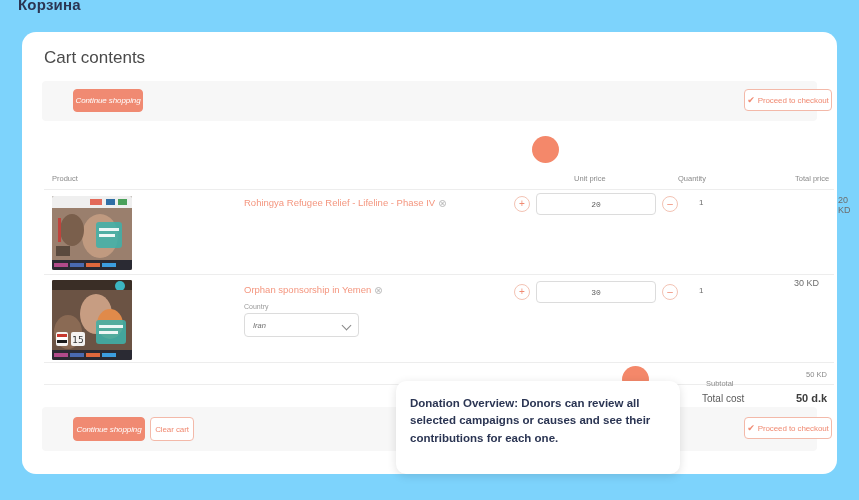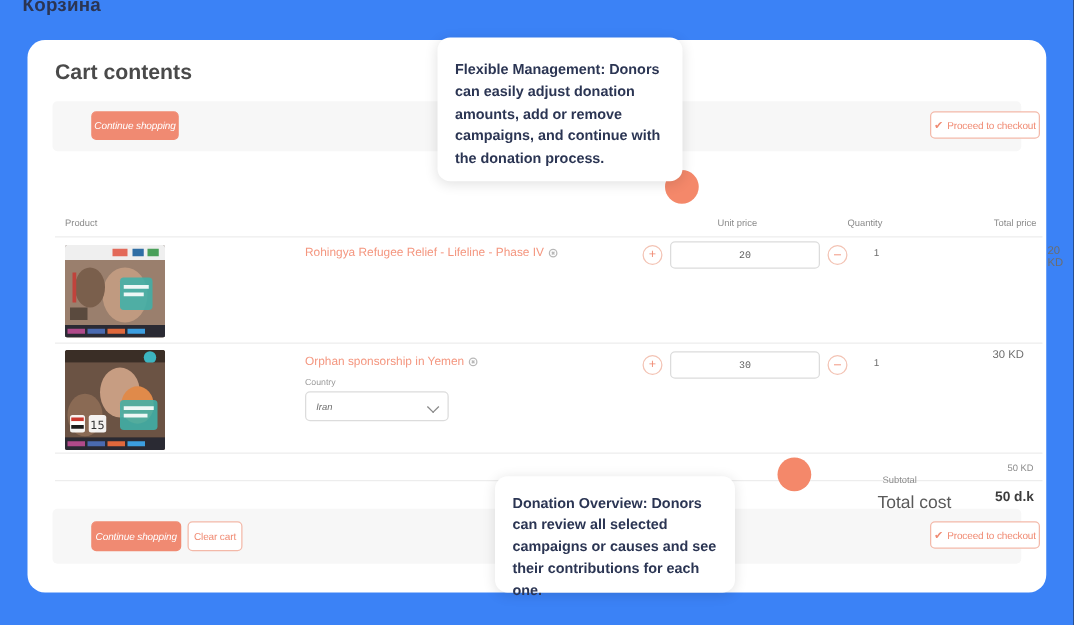--- a/index.html
+++ b/index.html
@@ -9,21 +9,21 @@
     height: 500px;
     overflow: hidden;
     background: #000000;
     font-family: "Liberation Sans", sans-serif;
   }
 
   #screen {
     position: relative;
     width: 859px;
     height: 500px;
-    background: #3b82f6;
+    background: #7dd3fc;
     padding-left: 45px;
   }
 
   
   #page-heading {
     position: absolute;
     left: 18px;
     top: -4px;
     font-size: 15px;
     font-weight: bold;
@@ -42,21 +42,21 @@
     background: #ffffff;
     border-radius: 14px;
   }
 
   #cart-title {
     position: absolute;
     left: 22px;
     top: 16px;
     font-size: 17px;
     color: #4a4a4a;
-    font-weight: bold;
+    font-weight: normal;
   }
 
   
   .action-bar {
     position: absolute;
     left: 20px;
     width: 775px;
     background: #f7f7f7;
     border-radius: 4px;
   }
@@ -286,21 +286,21 @@
     font-size: 7.5px;
     color: #8b8b8b;
     top: 7px;
   }
   #subtotal-label { left: 662px; }
   #subtotal-value { left: 762px; }
 
   #total-label {
     left: 658px;
     top: 8px;
-    font-size: 14px;
+    font-size: 10px;
     color: #5a5a5a;
   }
   #total-value {
     left: 752px;
     top: 7px;
     font-size: 11px;
     font-weight: bold;
     color: #3d3d3d;
   }
 
@@ -319,21 +319,21 @@
     top: 30px;
     width: 196px;
     height: 115px;
     padding: 18px 14px;
     font-size: 11.5px;
     line-height: 1.55;
   }
   #callout-2 {
     left: 396px;
     top: 381px;
-    width: 192px;
+    width: 284px;
     height: 93px;
     padding: 14px 14px;
     font-size: 11.5px;
     line-height: 1.52;
   }
 
   .hotspot {
     position: absolute;
     width: 27px;
     height: 27px;
@@ -470,16 +470,15 @@
         <span class="check-glyph">✔</span>
         <span>Proceed to checkout</span>
       </div>
     </div>
 
   </div>
 
   <div class="hotspot" id="hotspot-1"></div>
   <div class="hotspot" id="hotspot-2"></div>
 
-  <div class="callout" id="callout-1">Flexible Management: Donors can easily adjust donation amounts, add or remove campaigns, and continue with the donation process.</div>
   <div class="callout" id="callout-2">Donation Overview: Donors can review all selected campaigns or causes and see their contributions for each one.</div>
 
 </div>
 
 </body></html>

